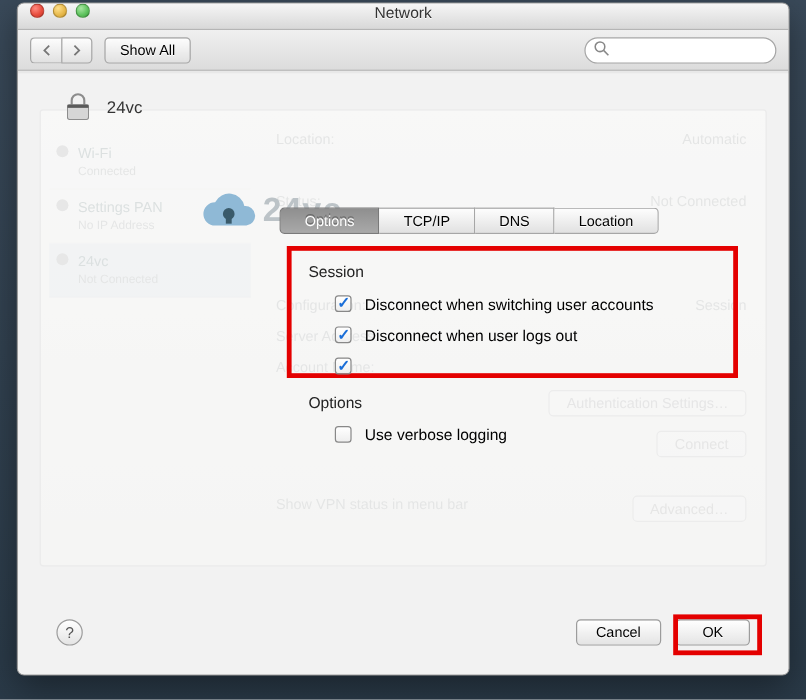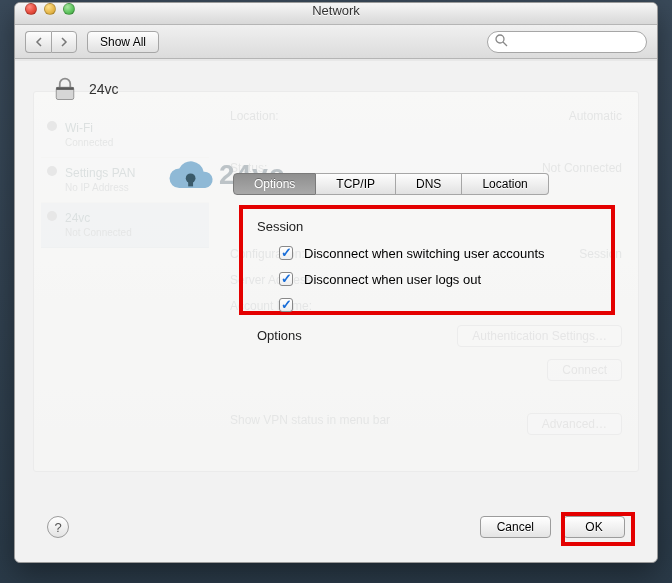--- a/index.html
+++ b/index.html
@@ -362,20 +362,24 @@
       <label class="check-row">
         <input type="checkbox" checked="" style="">
         <span>Disconnect when user logs out</span>
       </label>
       <label class="check-row">
         <input type="checkbox" checked="" style="">
       </label>
 
       <div class="advanced-block">
         <div class="section-label">Options</div>
+        <label class="check-row">
+          <input type="checkbox" style="">
+          <span>Use verbose logging</span>
+        </label>
       </div>
     </div>
 
     <button class="help-btn">?</button>
 
     <div class="footer">
       <button class="push-btn">Cancel</button>
       <button class="push-btn">OK</button>
     </div>
 

